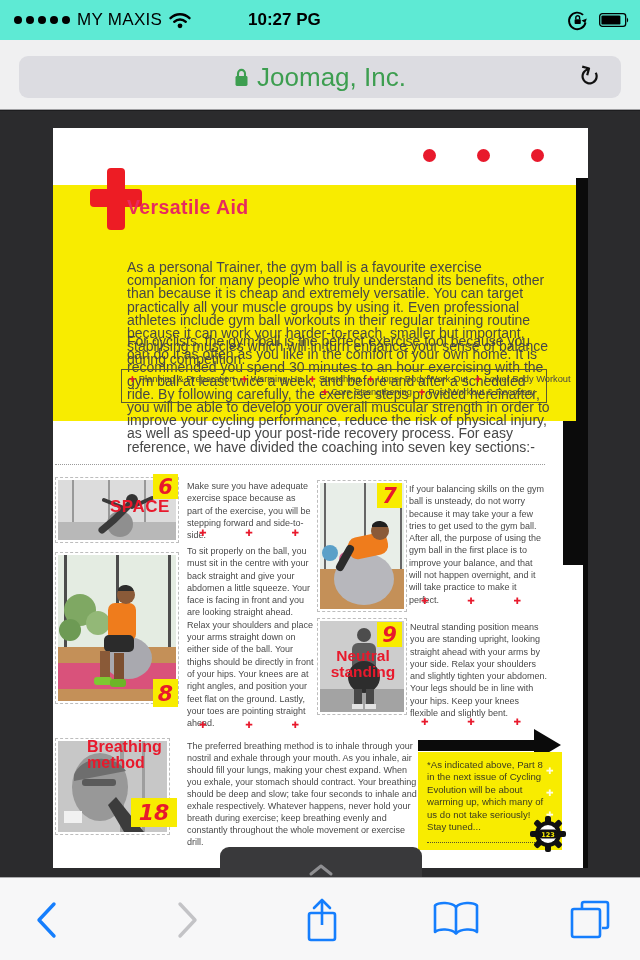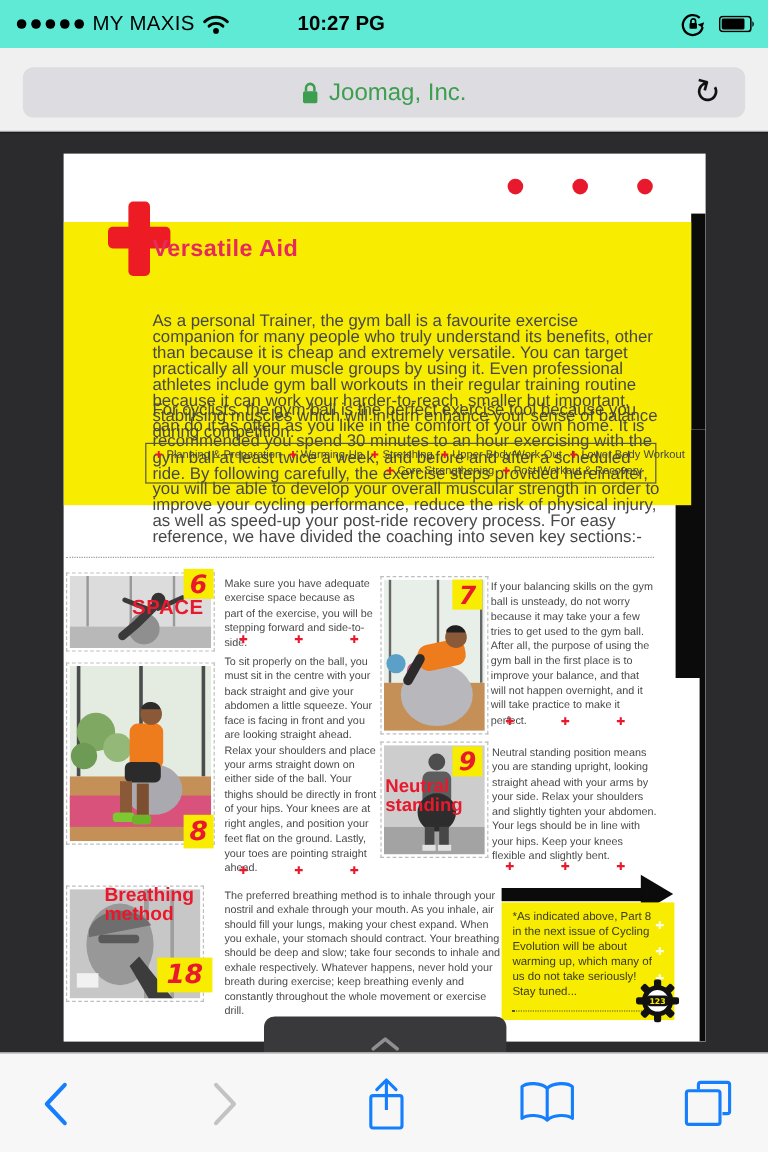--- a/index.html
+++ b/index.html
@@ -13,21 +13,21 @@
   .sig-dots i { width:8px; height:8px; border-radius:50%; background:#000; }
   .carrier { font-size:17px; margin-left:7px; letter-spacing:0.3px; }
   .wifi { margin-left:6px; }
   .time { position:absolute; left:212px; font-size:17px; font-weight:bold;margin-left:36px; }
   .sb-right { position:absolute; right:10px; display:flex; align-items:center; gap:10px; }
 
   .address-bar { position:absolute; left:0; top:40px; width:640px; height:70px; background:#f0f0f1;
     border-bottom:1px solid #9f9fa2; }
   .url-field { position:absolute; left:19px; top:16px; width:602px; height:42px; background:#dcdce1;
     border-radius:9px; display:flex; align-items:center; justify-content:center; }
-  .url-title { color:#3d9e50; font-size:20px; display:flex; align-items:center; gap:8px; }
+  .url-title { color:#3d9e50; font-size:26px; display:flex; align-items:center; gap:8px; }
   .refresh { position:absolute; right:14px; top:3px; width:36px; height:36px; color:#111;
     font-size:27px; line-height:36px; text-align:center; transform:rotate(15deg); }
   .refresh::before { content:"\21BB"; }
 
   
   .canvas { position:absolute; left:0; top:111px; width:640px; height:766px; background:#2b2b2d; }
   .page { position:absolute; left:53px; top:17px; width:535px; height:740px; background:#ffffff; overflow:hidden; }
 
   .dot-red { position:absolute; width:13px; height:13px; border-radius:50%; background:#e8192c; top:21px; }
 
@@ -57,21 +57,21 @@
   .photo svg { display:block; }
 
   .numbox { position:absolute; background:#f8ec00; color:#e8192c; font-weight:bold; font-style:italic;
     display:flex; align-items:center; justify-content:center; font-family:"DejaVu Sans", sans-serif; }
   .n6,.n7,.n9 { width:25px; height:25px; font-size:21px; }
   .n8 { width:25px; height:28px; font-size:22px; }
   .n10 { width:46px; height:29px; font-size:22px; }
 
   .sec-label { position:absolute; color:#e8192c; font-weight:bold; line-height:15.5px; font-size:15.5px; }
   .lbl-space { left:57px; top:371px; font-size:17px; letter-spacing:0.5px; }
-  .lbl-neutral { left:268px; top:520px; width:84px; }
+  .lbl-neutral { left:268px; top:520px; width:84px;text-align:center; }
   .lbl-breathing { left:34px; top:611px; width:110px; font-size:16px; line-height:16px; }
 
   .sec-text { position:absolute; font-size:9px; line-height:12.3px; color:#4a4a4a; }
   .t6  { left:134px; top:352px; width:126px; }
   .t8  { left:134px; top:417px; width:130px; }
   .t7  { left:356px; top:355px; width:138px; }
   .t9  { left:357px; top:493px; width:138px; }
   .t10 { left:134px; top:612px; width:230px; line-height:12px; }
 
   .plus-row { position:absolute; display:flex; justify-content:space-between; color:#e8192c; font-size:9px; }

